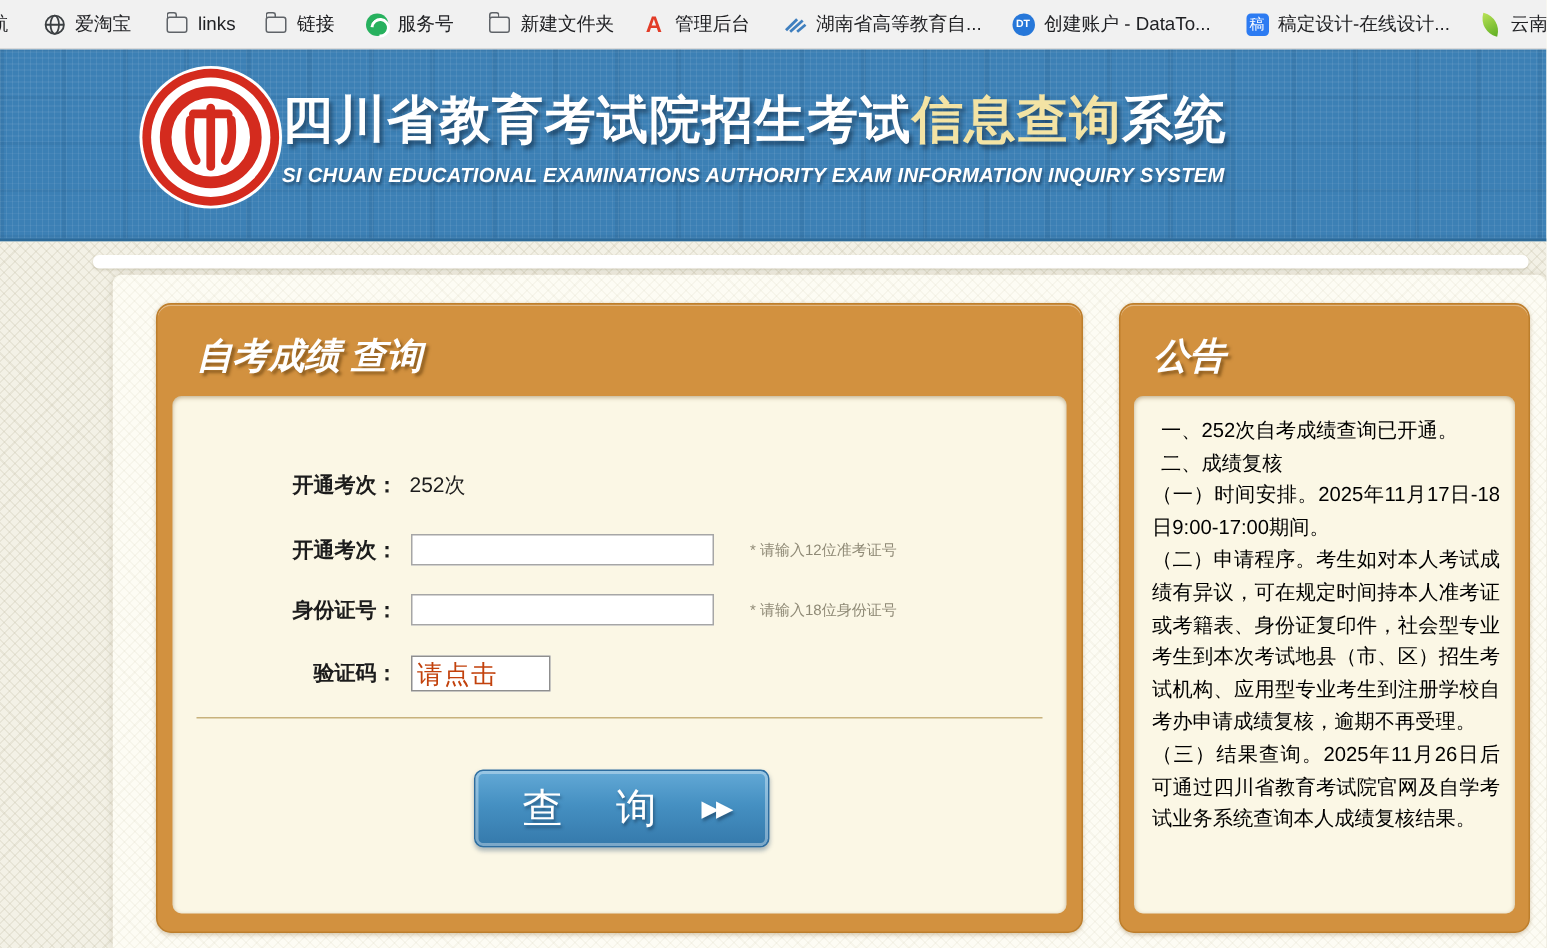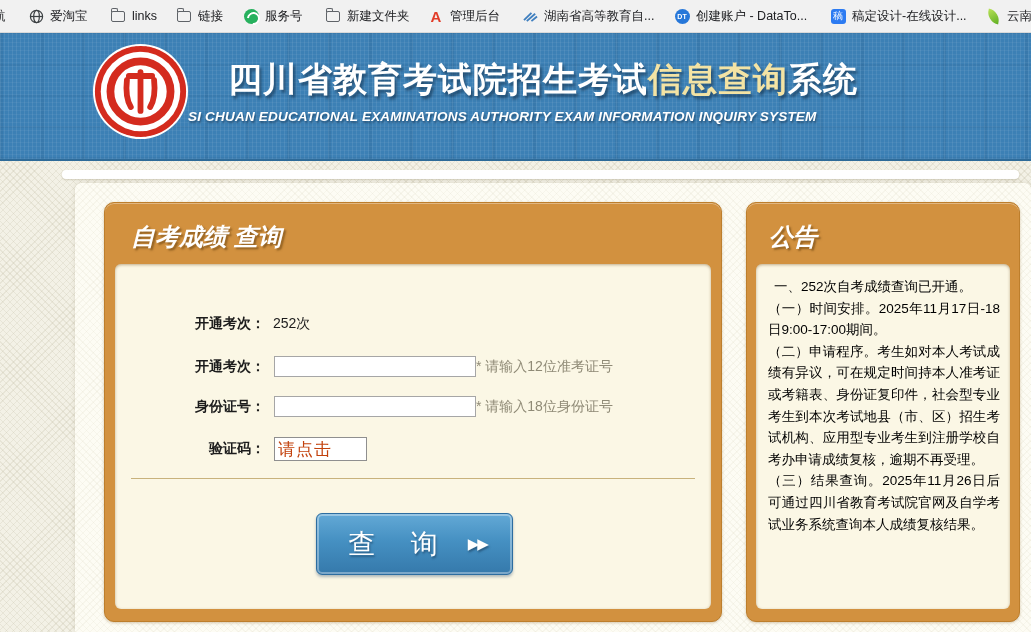--- a/index.html
+++ b/index.html
@@ -46,21 +46,20 @@
       repeating-linear-gradient(0deg, rgba(255,255,255,.05) 0 1px, transparent 1px 4px),
       repeating-linear-gradient(90deg, rgba(10,40,70,.08) 0 3px, transparent 3px 41px),
       repeating-linear-gradient(0deg, rgba(10,40,70,.06) 0 2px, transparent 2px 31px);
     border-bottom:2px solid #2e6b99;
   }
   .logo{ position:absolute; left:92px; top:10px; width:97px; height:97px; }
   .banner-titles{ position:absolute; left:188px; top:24px; }
   .banner-title{
     font-size:34px; font-weight:bold; letter-spacing:1px; color:#fff;
     text-shadow:2px 3px 3px rgba(15,40,65,.6);
-    margin-left:40px;
   }
   .banner-title .accent{ color:#f3e3a4; }
   .banner-sub{
     margin-top:6px; font-size:13.5px; font-weight:bold; font-style:italic; color:#fff;
     letter-spacing:.2px; text-shadow:1px 2px 2px rgba(15,40,65,.55);
   }
 
   
   .page-bg{
     position:absolute; left:0; top:161px; width:1031px; height:471px;
@@ -110,33 +109,33 @@
   .row-session{ left:80px; top:51px; }
   .row-ticket{ left:80px; top:92px; }
   .row-id{ left:80px; top:132px; }
   .row-captcha{ left:94px; top:173px; }
   .session-value{ margin-left:8px; }
   .text-input{
     width:202px; height:21px; margin-left:9px;
     border:1px solid #a6a6a6; background:#fff; font-size:13px; padding:0 4px;
     border-radius:0;
   }
-  .field-hint{ margin-left:0; font-size:14px; color:#8f8a76; white-space:nowrap; }
+  .field-hint{ margin-left:24px; font-size:10px; color:#8f8a76; white-space:nowrap; }
   .captcha-box{
     width:93px; height:24px; margin-left:9px; background:#fff;
     border:1px solid #8f8f8f; font-size:17px; color:#c2410c;
     display:flex; align-items:center; padding-left:3px; cursor:pointer;
     letter-spacing:1px;
   }
   .form-divider{
     position:absolute; left:16px; right:16px; top:214px; height:0;
     border-top:1px solid #c8b27c;
   }
   .query-button{
-    position:absolute; left:201px; top:249px; width:197px; height:62px;
+    position:absolute; left:201px; top:249px; width:197px; height:52px;
     background:linear-gradient(180deg,#63a9d6 0%,#4590c2 45%,#3579ab 100%);
     border:1px solid #2d6da0; border-radius:6px;
     box-shadow:inset 0 0 0 2px rgba(255,255,255,.35), 0 2px 3px rgba(60,90,120,.4);
     color:#fff; display:flex; align-items:center; justify-content:center; gap:24px;
     cursor:pointer;
   }
   .query-button .qb-label{ font-size:27px; letter-spacing:14px; text-indent:6px;
     text-shadow:1px 2px 2px rgba(20,50,80,.5); }
   .query-button .qb-arrows{ font-size:15px; letter-spacing:-2px; margin-left:-8px;
     text-shadow:1px 2px 2px rgba(20,50,80,.5); }
@@ -296,20 +295,21 @@
         <span class="qb-arrows">▶▶</span>
       </div>
     </div>
   </div>
 
   <div class="panel panel-notice">
     <div class="panel-title">公告</div>
     <div class="panel-inner">
       <div class="notice-body">
         <div class="notice-line num">一、252次自考成绩查询已开通。</div>
+        <div class="notice-line num">二、成绩复核</div>
         <div class="notice-line">（一）时间安排。2025年11月17日-18日9:00-17:00期间。</div>
         <div class="notice-line">（二）申请程序。考生如对本人考试成绩有异议，可在规定时间持本人准考证或考籍表、身份证复印件，社会型专业考生到本次考试地县（市、区）招生考试机构、应用型专业考生到注册学校自考办申请成绩复核，逾期不再受理。</div>
         <div class="notice-line">（三）结果查询。2025年11月26日后可通过四川省教育考试院官网及自学考试业务系统查询本人成绩复核结果。</div>
       </div>
     </div>
   </div>
 
 </div>
 
 </body></html>

